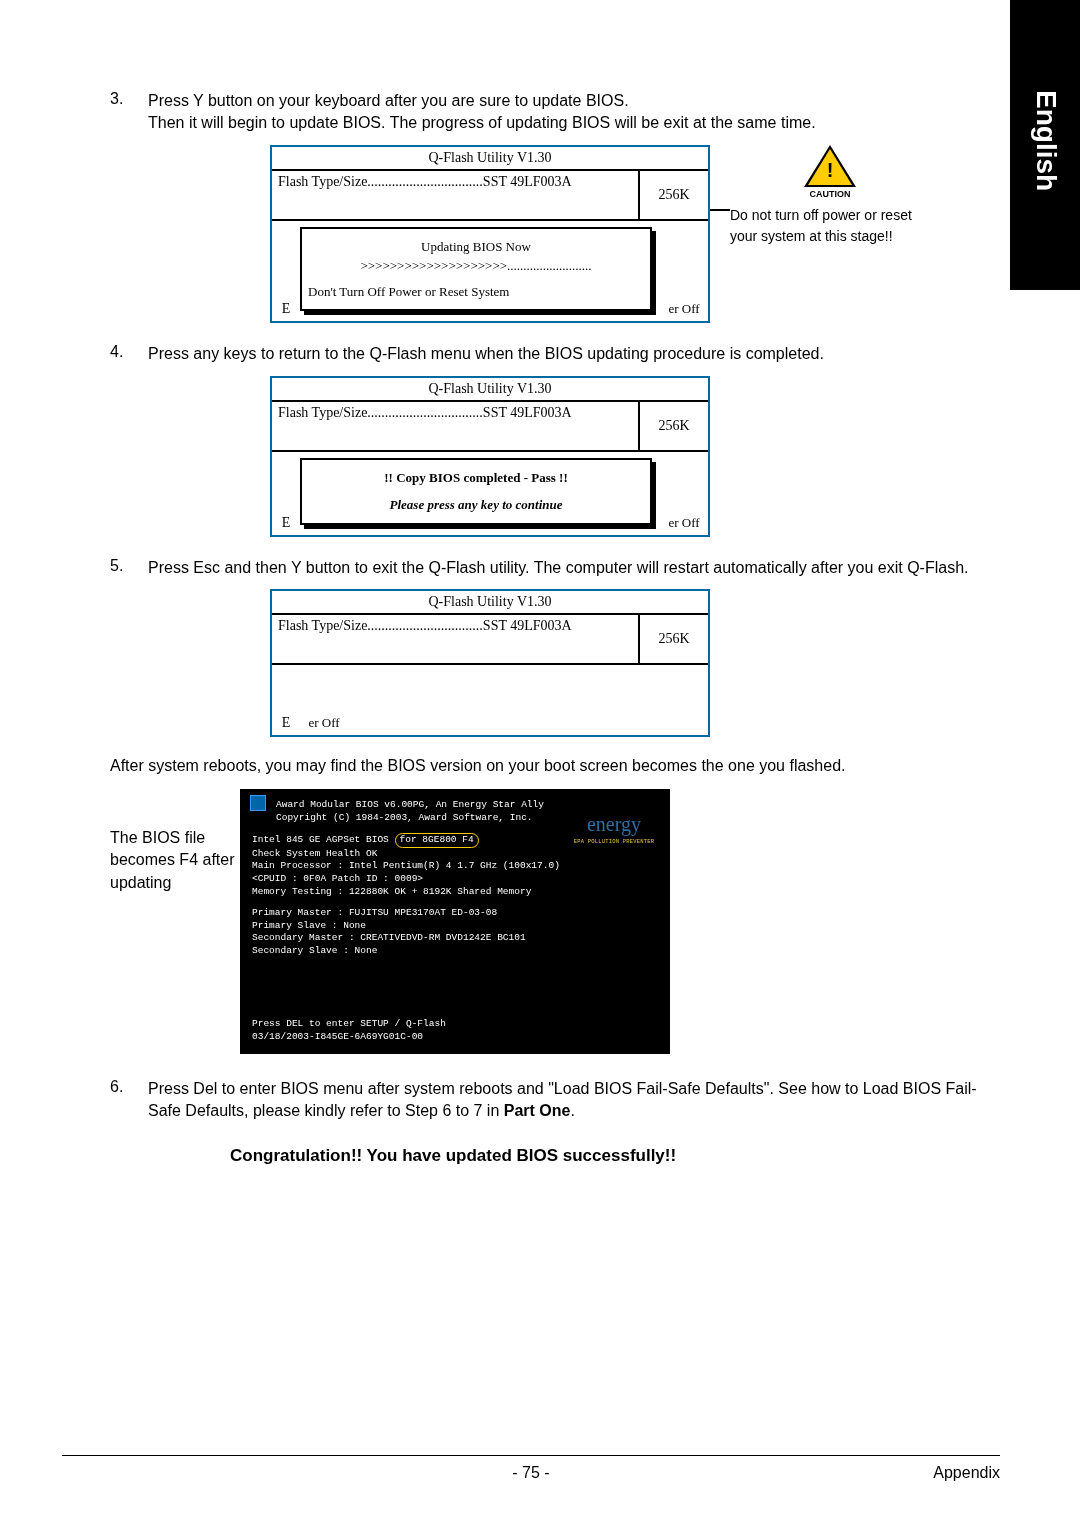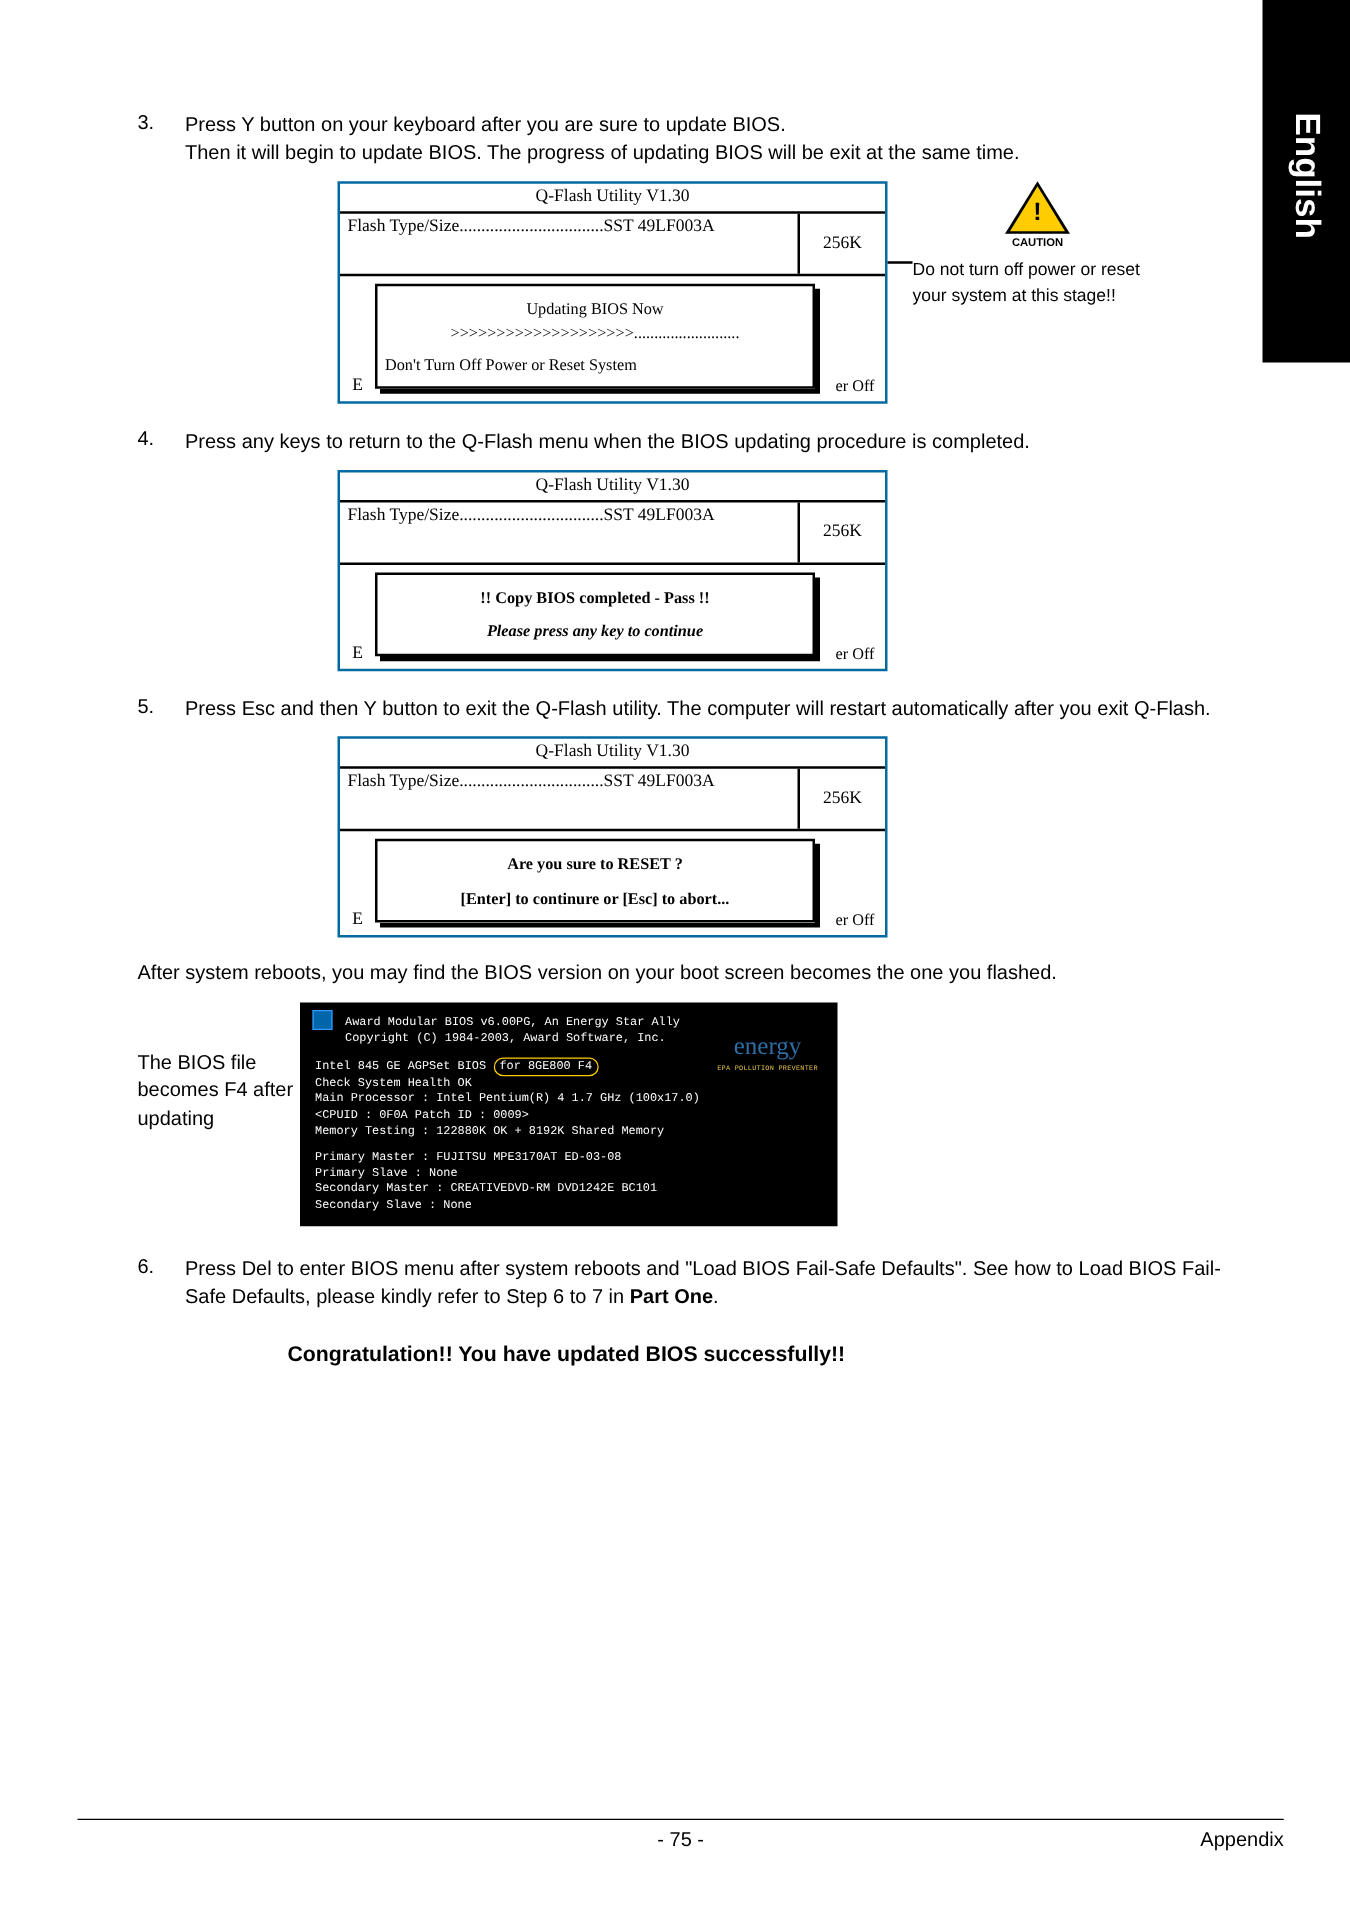--- a/index.html
+++ b/index.html
@@ -228,21 +228,21 @@
   .congrat {
     font-weight: bold;
     font-size: 17px;
     margin-top: 24px;
     margin-left: 120px;
   }
 
   .footer {
     position: absolute;
     left: 62px;
-    right: 53px;
+    right: 80px;
     bottom: 50px;
     border-top: 1px solid #000;
     display: flex;
     justify-content: space-between;
     padding-top: 8px;
     font-size: 16px;
   }
   .footer-center {
     position: absolute;
     left: 50%;
@@ -319,24 +319,20 @@
     <div class="step-text">Press Esc and then Y button to exit the Q-Flash utility. The computer will restart automatically after you exit Q-Flash.</div>
   </div>
   <div class="qflash-box">
     <div class="qflash-title">Q-Flash Utility V1.30</div>
     <div class="qflash-flash-row">
       <div class="qflash-flash-left">Flash Type/Size.................................SST 49LF003A</div>
       <div class="qflash-flash-right">256K</div>
     </div>
     <div class="qflash-body">
       <div class="qflash-e">E</div>
-      <div class="qflash-inner">
-        <div class="bold-inner">Are you sure to RESET ?</div>
-        <div class="bold-inner" style="margin-top:8px;">[Enter] to continure or [Esc] to abort...</div>
-      </div>
       <div class="qflash-off">er Off</div>
     </div>
   </div>
 
   <div class="after-text">After system reboots, you may find the BIOS version on your boot screen becomes the one you flashed.</div>
 
   <div class="bios-wrap">
     <div class="bios-left">The BIOS file becomes F4 after updating</div>
     <div class="bios-screen">
       <div class="bios-logo"></div>
@@ -352,20 +348,24 @@
         <span>Main Processor : Intel Pentium(R) 4  1.7 GHz (100x17.0)</span><br>
         <span>&lt;CPUID : 0F0A Patch ID : 0009&gt;</span><br>
         <span>Memory Testing  : 122880K OK + 8192K Shared Memory</span>
       </div>
       <div class="bios-block">
         <span>Primary Master : FUJITSU MPE3170AT ED-03-08</span><br>
         <span>Primary Slave : None</span><br>
         <span>Secondary Master : CREATIVEDVD-RM DVD1242E BC101</span><br>
         <span>Secondary Slave : None</span>
       </div>
+      <div class="bios-bottom">
+        <span>Press DEL to enter SETUP / Q-Flash</span><br>
+        <span>03/18/2003-I845GE-6A69YG01C-00</span>
+      </div>
     </div>
   </div>
 
   <div class="step-row">
     <div class="step-num">6.</div>
     <div class="step-text">
       <span>Press Del to enter BIOS menu after system reboots and "Load BIOS Fail-Safe Defaults". See how to Load BIOS Fail-Safe Defaults, please kindly refer to Step 6 to 7 in </span><span class="bold-inner">Part One</span><span>.</span>
     </div>
   </div>
 

